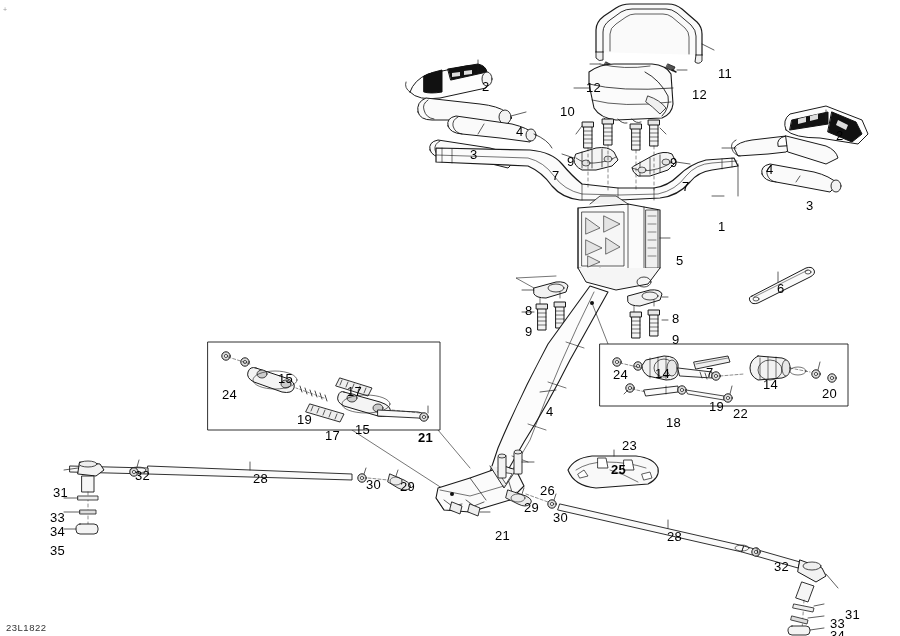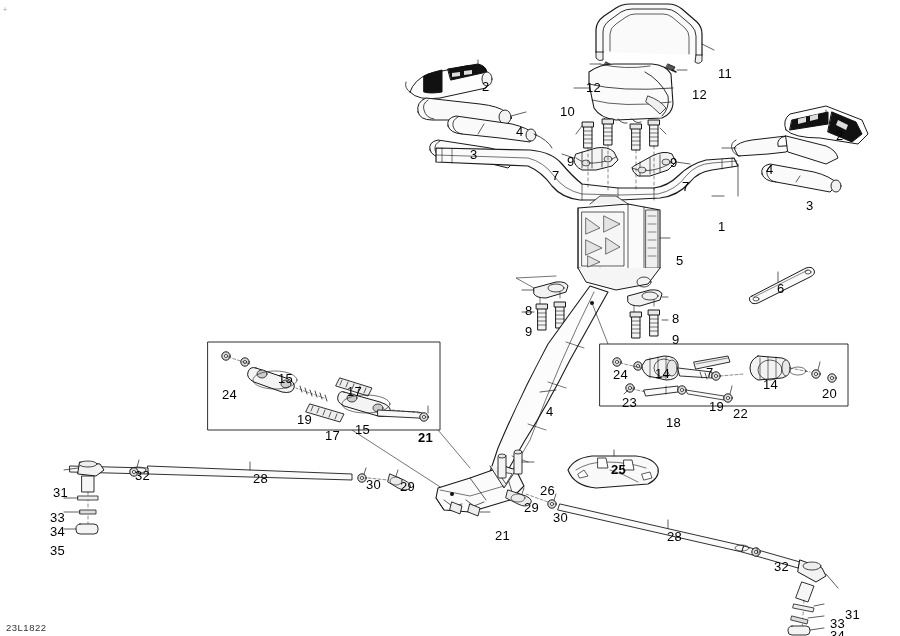--- a/index.html
+++ b/index.html
@@ -433,21 +433,21 @@
       <div class="lbl" style="left: 355px; top: 406px;">15</div>
       <div class="lbl" style="left: 706px; top: 349px;">7</div>
       <div class="lbl" style="left: 347px; top: 368px;">17</div>
       <div class="lbl" style="left: 325px; top: 412px;">17</div>
       <div class="lbl" style="left: 666px; top: 399px;">18</div>
       <div class="lbl" style="left: 297px; top: 396px;">19</div>
       <div class="lbl" style="left: 709px; top: 383px;">19</div>
       <div class="lbl" style="left: 822px; top: 370px;">20</div>
       <div class="lbl" style="left: 418px; top: 414px; font-weight: bold;">21</div>
       <div class="lbl" style="left: 733px; top: 390px;">22</div>
-      <div class="lbl" style="left: 622px; top: 379px;">23</div>
+      <div class="lbl" style="left: 622px; top: 422px;">23</div>
       <div class="lbl" style="left: 222px; top: 371px;">24</div>
       <div class="lbl" style="left: 613px; top: 351px;">24</div>
       <div class="lbl" style="left: 611px; top: 446px; font-weight: bold;">25</div>
       <div class="lbl" style="left: 540px; top: 467px;">26</div>
       <div class="lbl" style="left: 495px; top: 512px;">21</div>
       <div class="lbl" style="left: 253px; top: 455px;">28</div>
       <div class="lbl" style="left: 667px; top: 513px;">28</div>
       <div class="lbl" style="left: 400px; top: 463px;">29</div>
       <div class="lbl" style="left: 524px; top: 484px;">29</div>
       <div class="lbl" style="left: 366px; top: 461px;">30</div>

